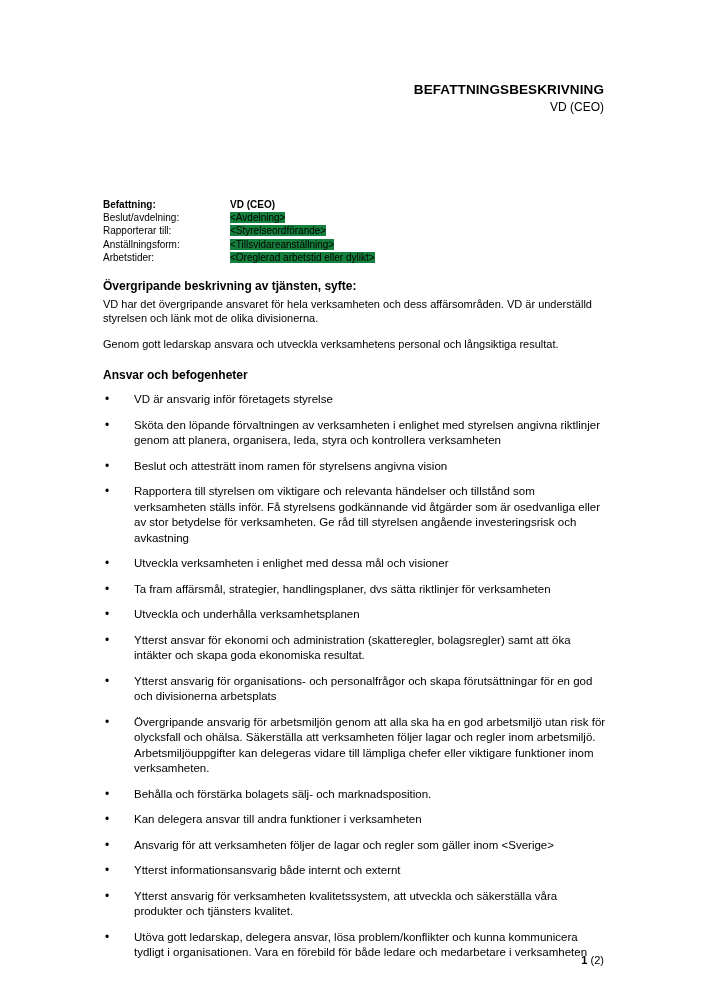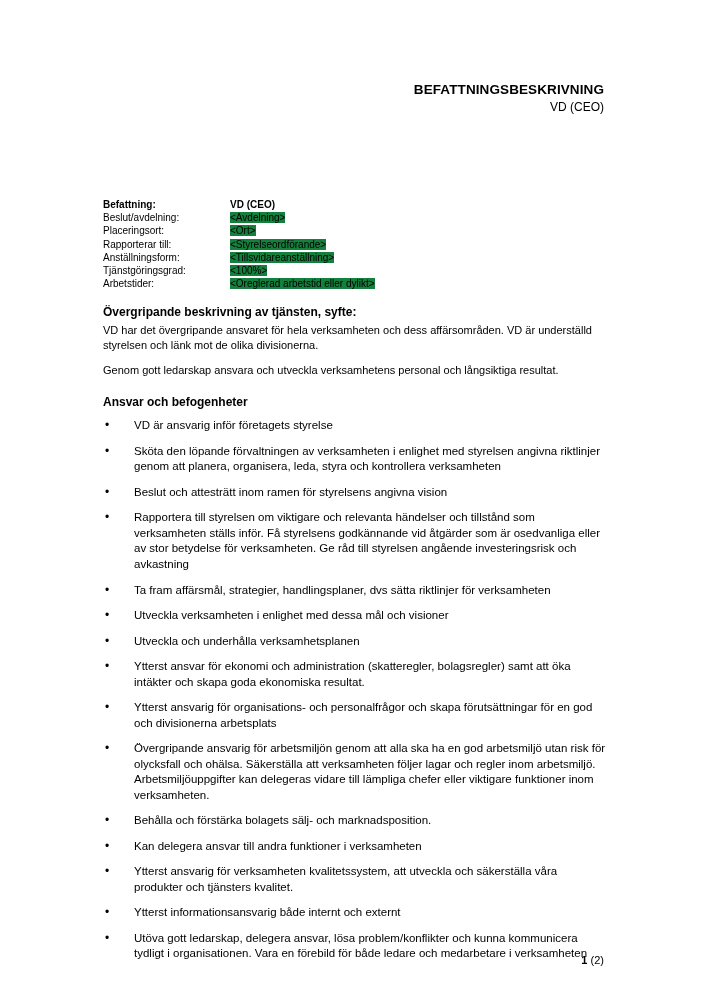--- a/index.html
+++ b/index.html
@@ -141,62 +141,55 @@
       <tbody>
         <tr>
           <td class="meta-label bold">Befattning:</td>
           <td class="meta-value bold">VD (CEO)</td>
         </tr>
         <tr>
           <td class="meta-label">Beslut/avdelning:</td>
           <td class="meta-value"><span class="hl">&lt;Avdelning&gt;</span></td>
         </tr>
         <tr>
-          <td class="meta-label">Placeringsort:</td>
-          <td class="meta-value"><span class="hl">&lt;Ort&gt;</span></td>
-        </tr>
-        <tr>
           <td class="meta-label">Rapporterar till:</td>
           <td class="meta-value"><span class="hl">&lt;Styrelseordförande&gt;</span></td>
         </tr>
         <tr>
           <td class="meta-label">Anställningsform:</td>
           <td class="meta-value"><span class="hl">&lt;Tillsvidareanställning&gt;</span></td>
-        </tr>
-        <tr>
-          <td class="meta-label">Tjänstgöringsgrad:</td>
-          <td class="meta-value"><span class="hl">&lt;100%&gt;</span></td>
         </tr>
         <tr>
           <td class="meta-label">Arbetstider:</td>
           <td class="meta-value"><span class="hl">&lt;Oreglerad arbetstid eller dylikt&gt;</span></td>
         </tr>
       </tbody>
     </table>
 
     <div class="section-head">Övergripande beskrivning av tjänsten, syfte:</div>
     <p class="para">VD har det övergripande ansvaret för hela verksamheten och dess affärsområden. VD är underställd styrelsen och länk mot de olika divisionerna.</p>
     <p class="para">Genom gott ledarskap ansvara och utveckla verksamhetens personal och långsiktiga resultat.</p>
 
     <div class="section-head2">Ansvar och befogenheter</div>
     <ul class="bullets">
       <li>VD är ansvarig inför företagets styrelse</li>
       <li>Sköta den löpande förvaltningen av verksamheten i enlighet med styrelsen angivna riktlinjer genom att planera, organisera, leda, styra och kontrollera verksamheten</li>
       <li>Beslut och attesträtt inom ramen för styrelsens angivna vision</li>
       <li>Rapportera till styrelsen om viktigare och relevanta händelser och tillstånd som verksamheten ställs inför. Få styrelsens godkännande vid åtgärder som är osedvanliga eller av stor betydelse för verksamheten. Ge råd till styrelsen angående investeringsrisk och avkastning</li>
+      <li>Utveckla verksamheten i enlighet med dessa mål och visioner</li>
       <li>Ta fram affärsmål, strategier, handlingsplaner, dvs sätta riktlinjer för verksamheten</li>
-      <li>Utveckla verksamheten i enlighet med dessa mål och visioner</li>
       <li>Utveckla och underhålla verksamhetsplanen</li>
       <li>Ytterst ansvar för ekonomi och administration (skatteregler, bolagsregler) samt att öka intäkter och skapa goda ekonomiska resultat.</li>
       <li>Ytterst ansvarig för organisations- och personalfrågor och skapa förutsättningar för en god och divisionerna arbetsplats</li>
       <li>Övergripande ansvarig för arbetsmiljön genom att alla ska ha en god arbetsmiljö utan risk för olycksfall och ohälsa. Säkerställa att verksamheten följer lagar och regler inom arbetsmiljö. Arbetsmiljöuppgifter kan delegeras vidare till lämpliga chefer eller viktigare funktioner inom verksamheten.</li>
       <li>Behålla och förstärka bolagets sälj- och marknadsposition.</li>
       <li>Kan delegera ansvar till andra funktioner i verksamheten</li>
+      <li>Ansvarig för att verksamheten följer de lagar och regler som gäller inom &lt;Sverige&gt;</li>
+      <li>Ytterst informationsansvarig både internt och externt</li>
       <li>Ytterst ansvarig för verksamheten kvalitetssystem, att utveckla och säkerställa våra produkter och tjänsters kvalitet.</li>
-      <li>Ytterst informationsansvarig både internt och externt</li>
       <li>Utöva gott ledarskap, delegera ansvar, lösa problem/konflikter och kunna kommunicera tydligt i organisationen. Vara en förebild för både ledare och medarbetare i verksamheten</li>
     </ul>
 
   </div>
 
   <div class="footer">
     <span class="pnum">1</span>
     <span class="ptot">(2)</span>
   </div>
 

